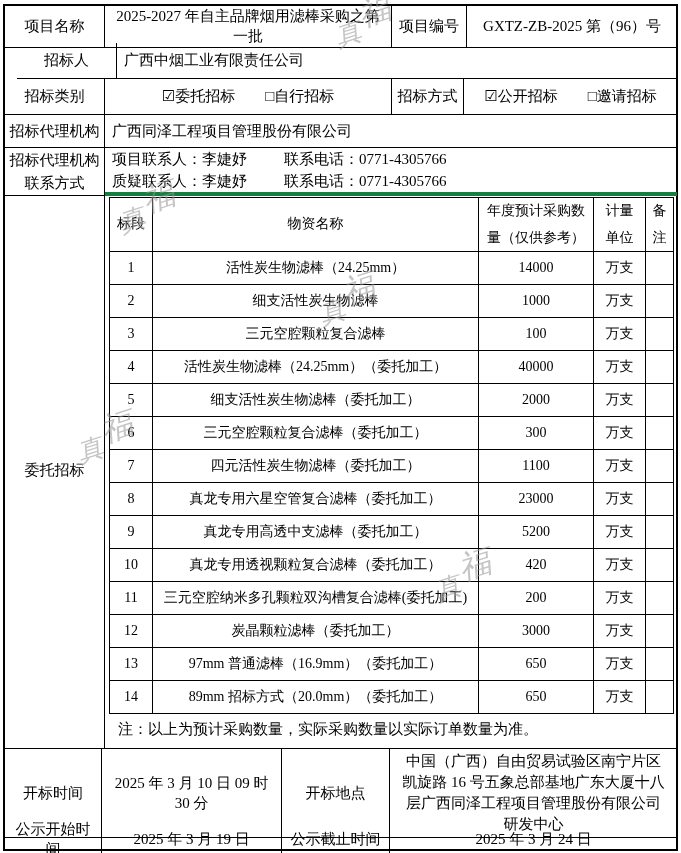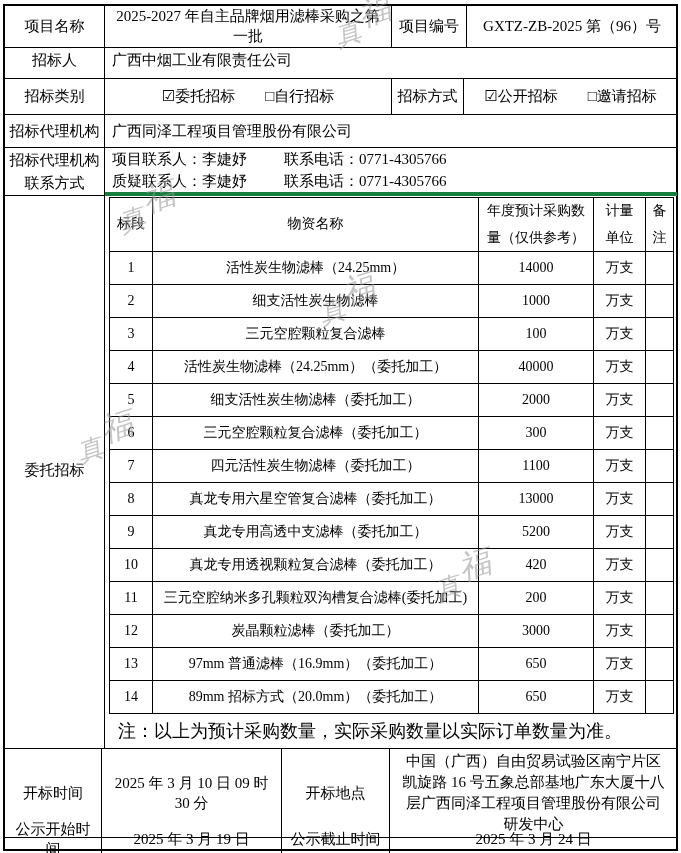--- a/index.html
+++ b/index.html
@@ -14,21 +14,21 @@
   }
   .doc{
     position:absolute;left:3px;top:4px;
     width:671px;height:843px;
     border:2px solid #000;
     display:grid;
     grid-template-rows:37px 36px 36px 33px 45px 556px 70px 1fr;
   }
   .row{display:grid;}
   .r1{grid-template-columns:100px 287px 75px 1fr;}
-  .r2{grid-template-columns:100px 1fr;}
+  .r2{grid-template-columns:100px 1fr;padding-left:12px;}
   .r3{grid-template-columns:100px 287px 72px 1fr;}
   .r4{grid-template-columns:100px 1fr;}
   .r5{grid-template-columns:100px 1fr;}
   .r6{grid-template-columns:100px 1fr;}
   .r7{grid-template-columns:97px 180px 108px 1fr;}
   .r8{grid-template-columns:97px 180px 108px 1fr;}
   .c{
     display:flex;align-items:center;justify-content:center;
     text-align:center;
     border-right:1px solid #000;border-bottom:1px solid #000;
@@ -68,21 +68,21 @@
   col.col-no{width:43px;}
   col.col-name{width:327px;}
   col.col-qty{width:115px;}
   col.col-unit{width:52px;}
   col.col-remark{width:28px;}
   .w7{display:inline-block;width:7em;line-height:1.9;}
   .w2{display:inline-block;width:2em;line-height:1.9;}
   .w1{display:inline-block;width:1em;line-height:1.9;}
   .note{
     padding:5px 0 0 9px;
-    font-size:18px;
+    font-size:15px;
     text-align:left;
   }
   .addr{line-height:21px;padding:2px 5px;}
   .wm{
     position:absolute;
     color:rgba(150,150,150,0.55);
     font-size:26px;
     transform:rotate(-18deg);
     pointer-events:none;
     white-space:nowrap;
@@ -217,21 +217,21 @@
               <tr>
               <td>7</td>
               <td>四元活性炭生物滤棒（委托加工）</td>
               <td>1100</td>
               <td>万支</td>
               <td></td>
             </tr>
               <tr>
               <td>8</td>
               <td>真龙专用六星空管复合滤棒（委托加工）</td>
-              <td>13000</td>
+              <td>23000</td>
               <td>万支</td>
               <td></td>
             </tr>
               <tr>
               <td>9</td>
               <td>真龙专用高透中支滤棒（委托加工）</td>
               <td>5200</td>
               <td>万支</td>
               <td></td>
             </tr>

